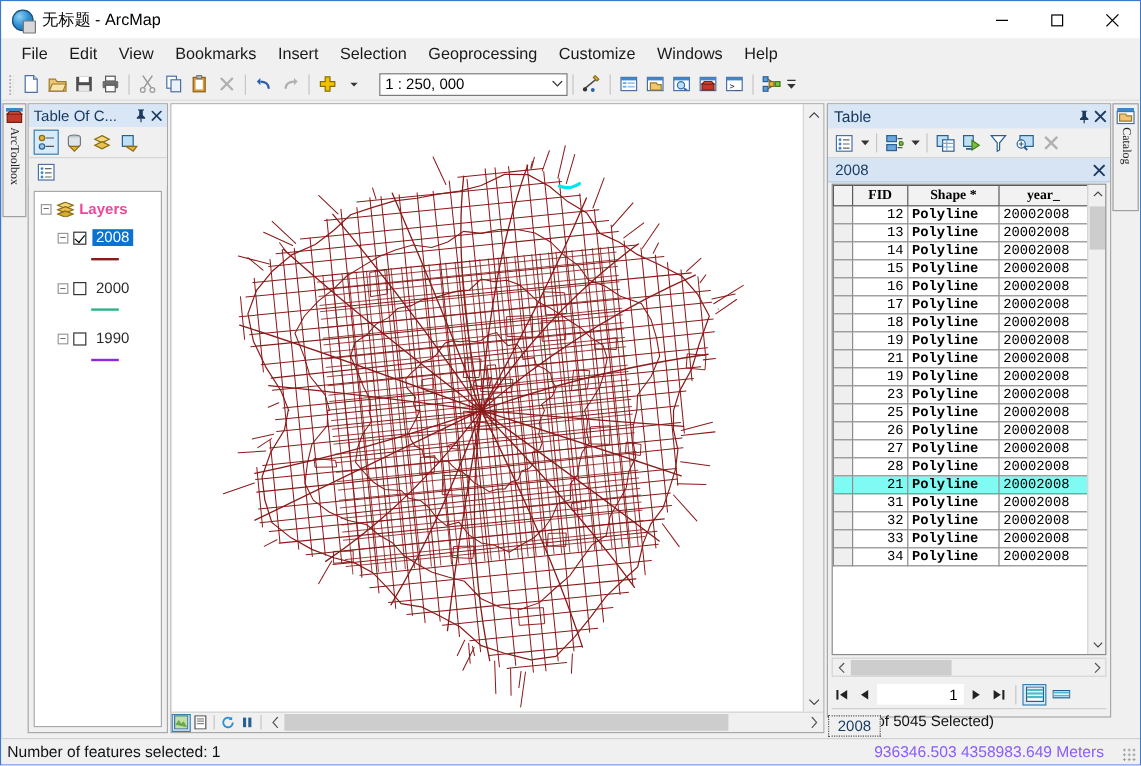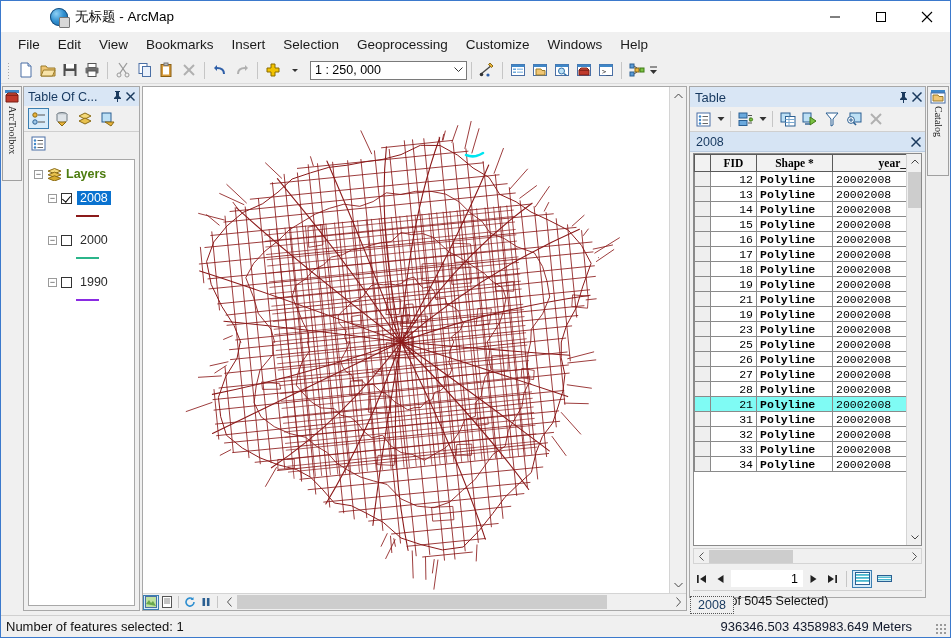--- a/index.html
+++ b/index.html
@@ -16,21 +16,21 @@
     width: 951px; height: 638px;
     border: 1px solid #3b79cc;
     background: #f0f0f0;
     overflow: hidden;
   }
 
   
   #titlebar {
     position: absolute; left:0; top:0; width:949px; height:31px;
     background:#ffffff;
-    display:flex; align-items:center;padding-left:40px;
+    display:flex; align-items:center;
   }
   #title-icon {
     width:18px; height:18px; margin-left:9px; margin-right:7px;
     border-radius:50%;
     background:
       radial-gradient(circle at 35% 32%, #8ed0f5 0%, #2f8fd0 45%, #1d5f95 100%);
     box-shadow: inset 0 0 0 1px #1a4e7d;
     position:relative; flex:none;
   }
   #title-icon:after{
@@ -58,21 +58,21 @@
     background:#f0f0f0; border-bottom:1px solid #dcdcdc;
     display:flex; align-items:center; padding-left:4px;
   }
   .grip{ width:4px; height:17px; margin:0 4px 0 2px;
     background-image: radial-gradient(#a9a9a9 40%, transparent 41%);
     background-size:3px 3px; }
   .tb-btn{ width:22px; height:22px; display:flex; align-items:center; justify-content:center; flex:none; }
   .tb-sep{ width:1px; height:17px; background:#c6c6c6; margin:0 4px; flex:none; }
   #scale-box{
     width:157px; height:19px; background:#fff; border:1px solid #7a7a7a;
-    display:flex; align-items:center; margin-left:4px; flex:none;
+    display:flex; align-items:center; margin-left:10px; flex:none;
   }
   #scale-value{ font-size:12.5px; padding-left:4px; color:#000; flex:1; white-space:nowrap;}
   #scale-arrow{ width:16px; display:flex; align-items:center; justify-content:center; }
   .ovf{ width:11px;height:20px; display:flex;align-items:center;justify-content:center; }
 
   
   #left-tab{
     position:absolute; left:1px; top:85px; width:20px; height:95px;
     background:#f0f0f0; border:1px solid #a0a0a0;
     display:flex; flex-direction:column; align-items:center; padding-top:2px;
@@ -113,21 +113,21 @@
   .chk{
     width:11px;height:11px;border:1px solid #333;background:#fff; flex:none;
     margin-right:5px; position:relative;
   }
   .chk.on:after{
     content:""; position:absolute; left:2px; top:0px; width:4px; height:7px;
     border:solid #000; border-width:0 1.6px 1.6px 0; transform:rotate(40deg);
   }
   .layer-name{ font-size:12.5px; color:#2b2b2b; padding:0 3px; }
   .layer-name.selected{ background:#0a72cf; color:#fff; }
-  .group-name{ font-size:12.5px; color:#4d7c0f; font-weight:bold; }
+  .group-name{ font-size:12.5px; color:#ec4899; font-weight:bold; }
   .symbol-row{ height:17px; display:flex; align-items:center; padding-left:47px; }
   .symline{ width:23px; height:2px; }
 
   
   #map-frame{
     position:absolute; left:141px; top:85px; width:545px; height:525px;
     border:1px solid #a8a8a8; background:#fff;
   }
   #map-canvas{
     position:absolute; left:0; top:0; width:526px; height:506px;
@@ -233,21 +233,21 @@
   }
 
   
   #statusbar{
     position:absolute; left:0; bottom:0; width:949px; height:22px;
     background:#f0f0f0; border-top:1px solid #d0d0d0;
     display:flex; align-items:center;
   }
   #status-left{ font-size:13px; color:#111; padding-left:5px; white-space:nowrap;}
   #status-coords{
-    margin-left:auto; font-size:13px; color:#0f172a; padding-right:38px; white-space:nowrap;
+    margin-left:auto; font-size:13px; color:#8b5cf6; padding-right:30px; white-space:nowrap;
   }
   #resize-grip{
     position:absolute; right:3px; bottom:2px; width:12px; height:12px;
     background-image: radial-gradient(#9a9a9a 38%, transparent 39%);
     background-size:4px 4px;
   }
 </style>
 </head>
 <body>
 
@@ -963,21 +963,21 @@
       </div>
     </div>
 
     <div id="grid-wrap">
       <table class="grid">
         <thead>
           <tr>
             <th class="sel-col"></th>
             <th style="width:46px;">FID</th>
             <th style="width:76px;">Shape *</th>
-            <th style="width:74px;text-align:right;">year_</th>
+            <th style="width:74px;">year_</th>
           </tr>
         </thead>
         <tbody id="grid-body">
             <tr>
               <td class="sel-col"></td>
               <td class="c-fid">12</td>
               <td class="c-shape">Polyline</td>
               <td class="c-year">20002008</td>
             </tr>
             <tr>

